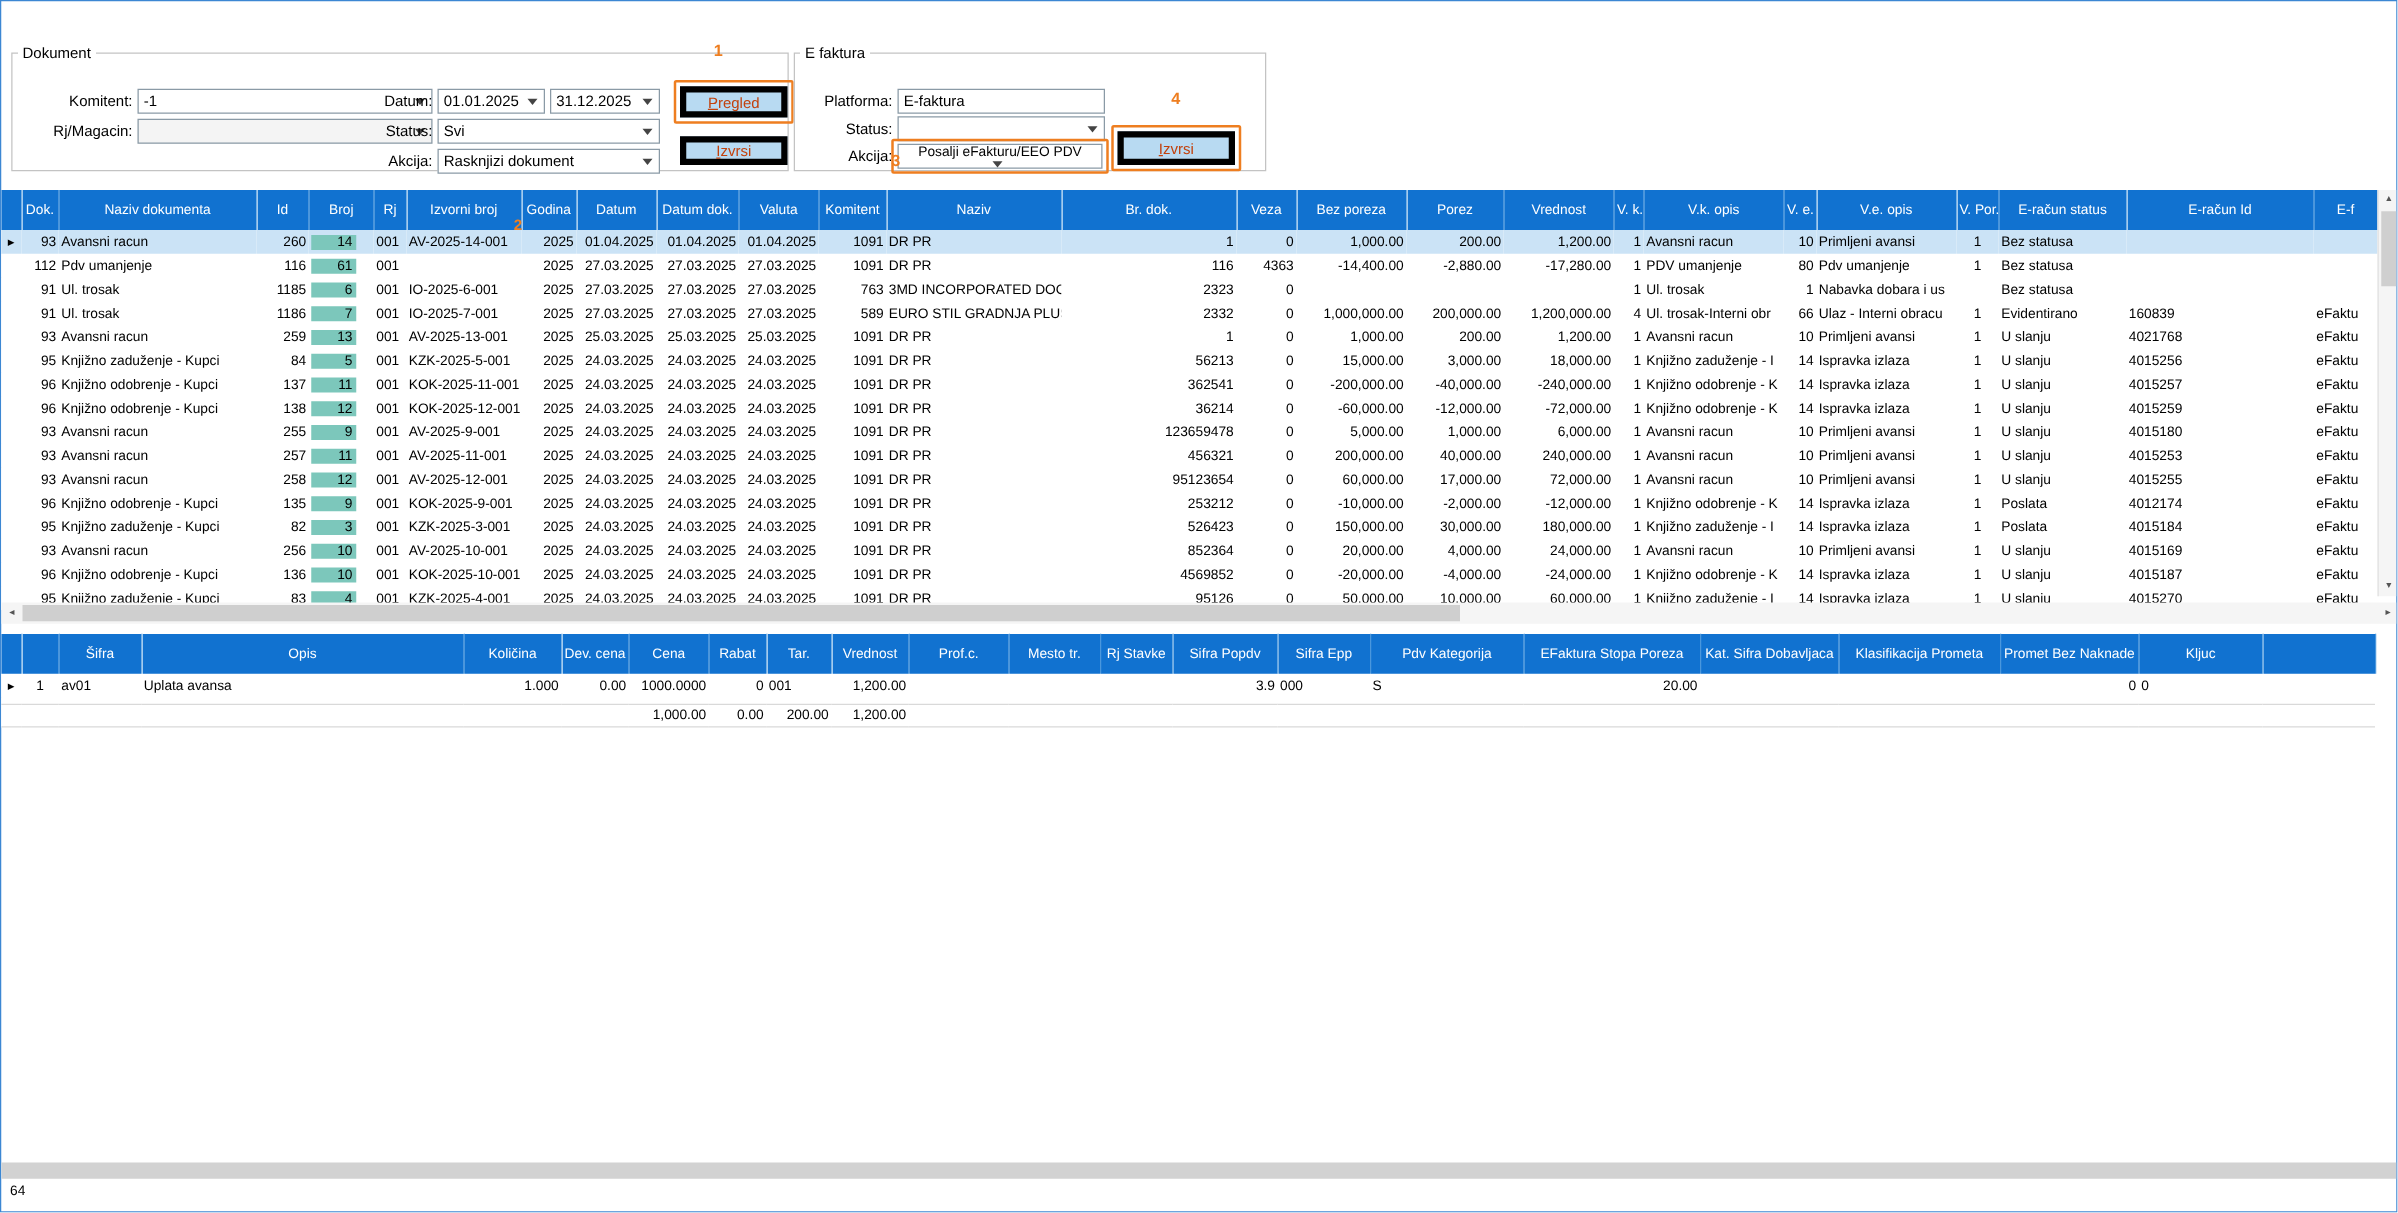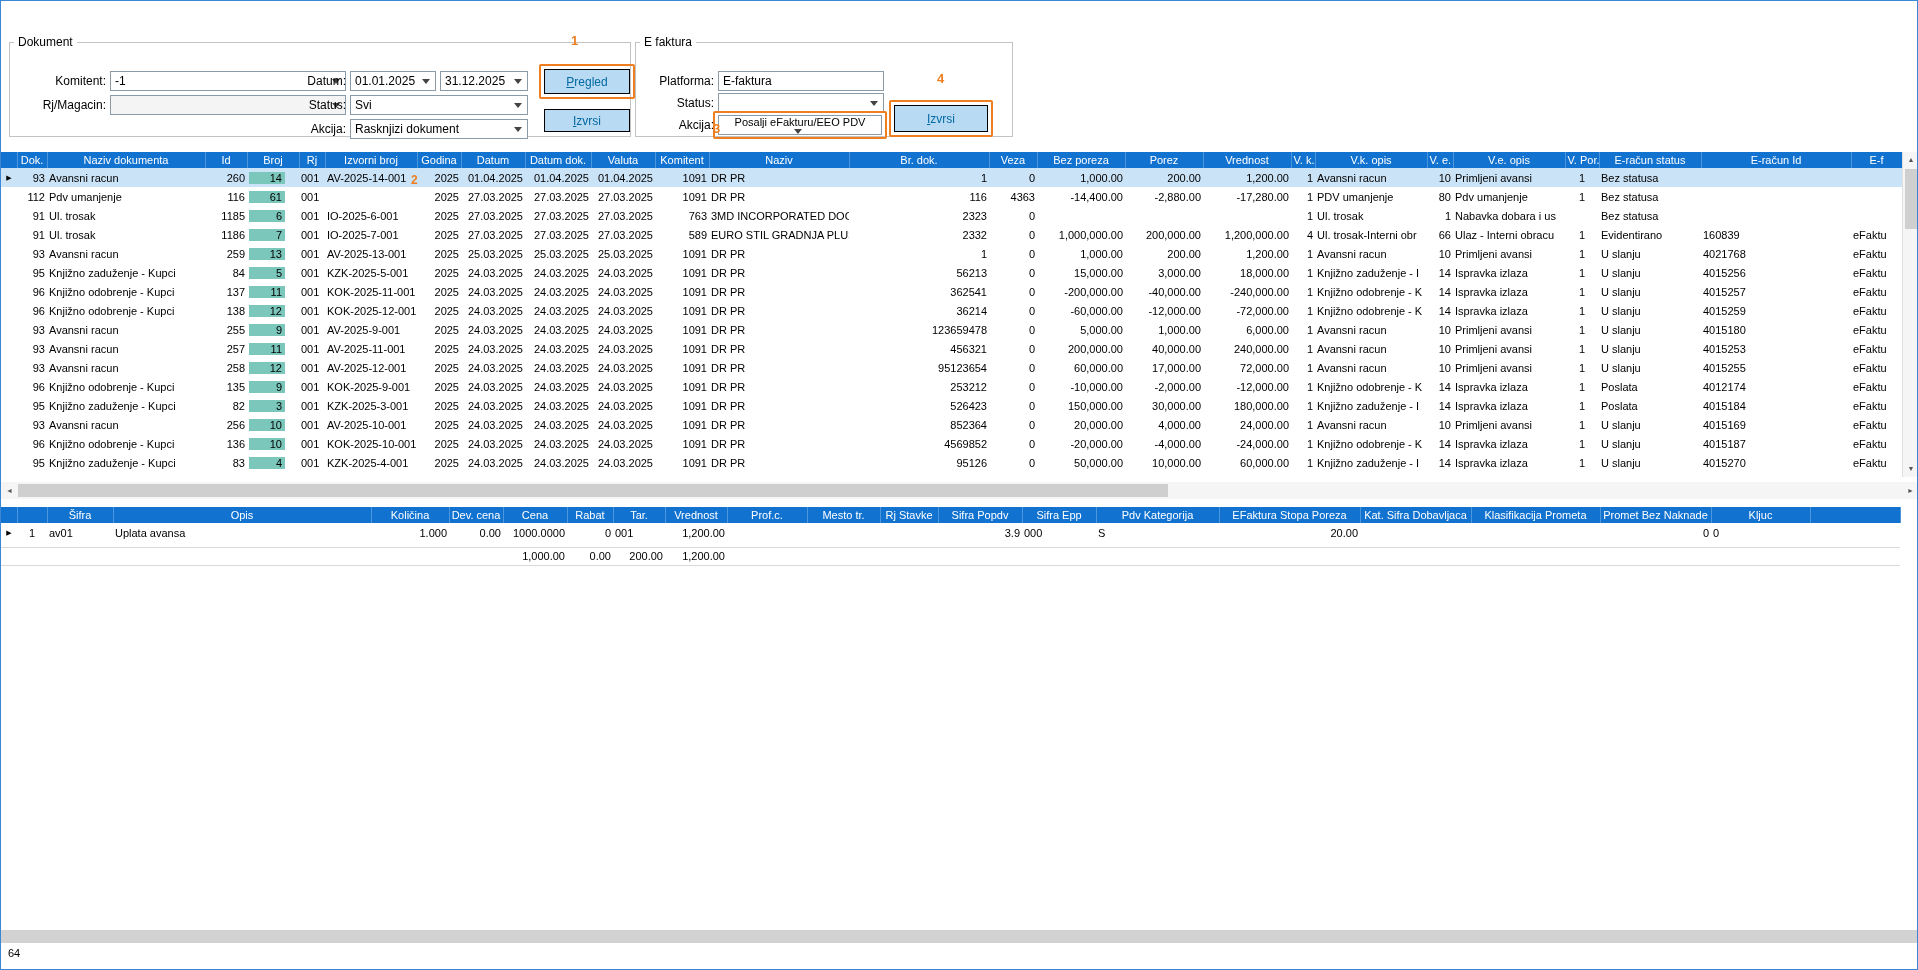--- a/index.html
+++ b/index.html
@@ -28,30 +28,30 @@
   fieldset.panel legend { font-size:12px; padding:0 4px; margin-left:4px; color:#000; }
   .fld-dokument { left:8px; top:34px; width:622px; height:102px; }
   .fld-efaktura { left:634px; top:34px; width:378px; height:102px; }
 
   .lbl { position:absolute; font-size:12px; color:#000; text-align:right; white-space:nowrap; }
   .combo, .textfield { position:absolute; height:20px; background:#fff; border:1px solid #8a9aa6; display:flex; align-items:center; font-size:12px; }
   .combo-value { flex:1; padding:0 4px; overflow:hidden; white-space:nowrap; }
   .combo-arrow { width:0; height:0; border-left:4px solid transparent; border-right:4px solid transparent; border-top:5px solid #444; margin-right:5px; flex:0 0 auto; }
   .textfield { padding:0 4px; }
 
-  .btn { position:absolute; background:var(--button-face); border:1px solid #000000; font-size:12px; color:#0369a1; cursor:pointer; font-family:"Liberation Sans",sans-serif; }
+  .btn { position:absolute; background:var(--button-face); border:5px solid #000000; font-size:12px; color:#c2410c; cursor:pointer; font-family:"Liberation Sans",sans-serif; }
   .btn span { display:block; text-align:center; }
   .btn span::first-letter { text-decoration:underline; }
 
   .hl-box { position:absolute; border:2px solid var(--accent-orange); border-radius:2px; pointer-events:none; background:transparent; }
   .ann { position:absolute; color:var(--accent-orange); font-size:13px; font-weight:bold; z-index:5; }
 
   
   table.grid { position:absolute; border-collapse:collapse; table-layout:fixed; font-size:11px; background:#fff; }
-  table.grid th { background:var(--header-blue); color:#fff; font-weight:normal; height:16px; padding:0 2px; border-right:1px solid #4a97dd; overflow:hidden; white-space:nowrap; text-align:center; }
+  table.grid th { background:var(--header-blue); color:#fff; font-weight:normal; height:32px; padding:0 2px; border-right:1px solid #4a97dd; overflow:hidden; white-space:nowrap; text-align:center; }
   table.grid td { height:19px; padding:0 2px; overflow:hidden; white-space:nowrap; color:#000; background:#fff; }
   table.grid tr.selected td { background:var(--selected-row); }
   td.a-l { text-align:left; } td.a-r { text-align:right; } td.a-c { text-align:center; }
   td.c-marker { font-size:7px; text-align:center; color:#222; padding:0; }
   .broj-bar { display:inline-block; width:36px; background:var(--broj-bar); text-align:right; padding-right:3px; }
   tr.spacer td { height:5px; background:#fff; }
   tr.summary td { height:18px; border-top:1px solid #d9d9d9; border-bottom:1px solid #d9d9d9; }
 
   #main-grid { left:0; top:151px; width:1901px; }
   #detail-grid { left:0; top:506px; width:1899px; }

